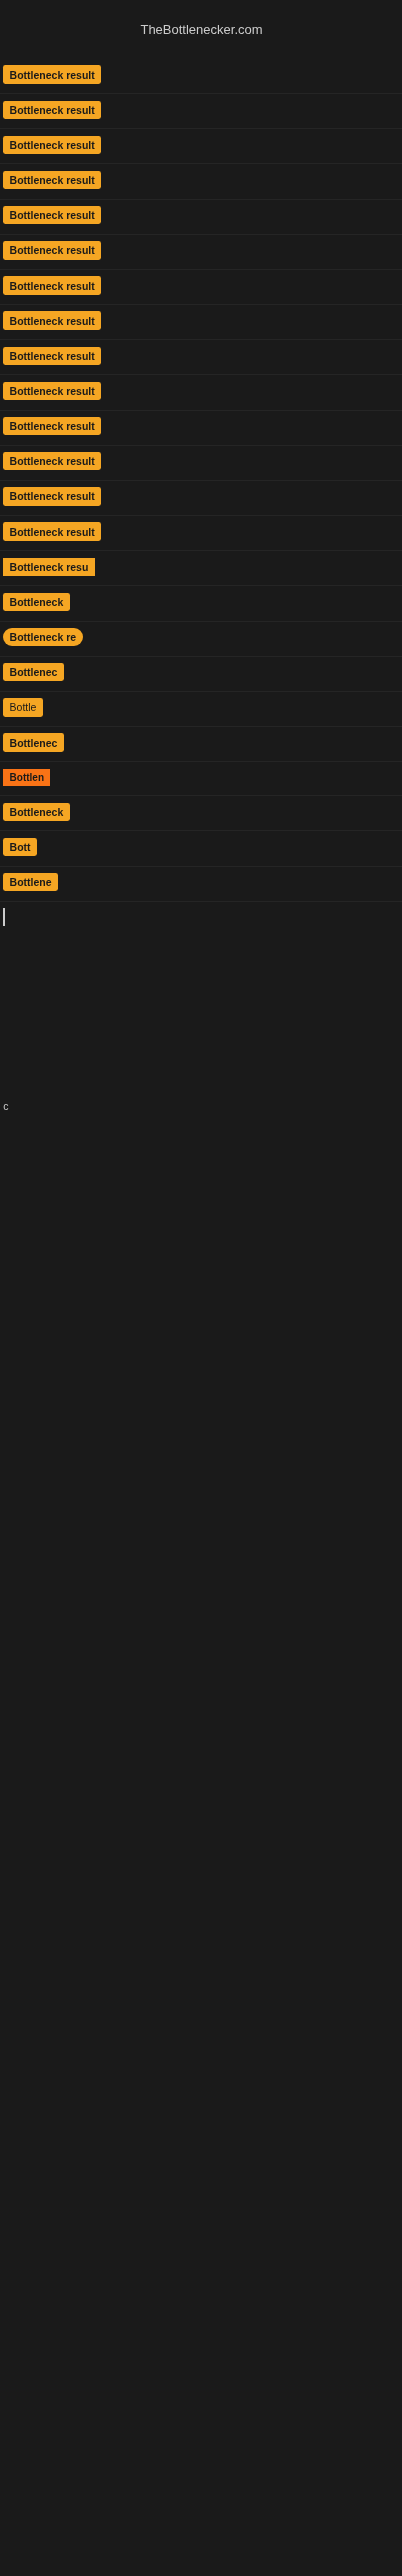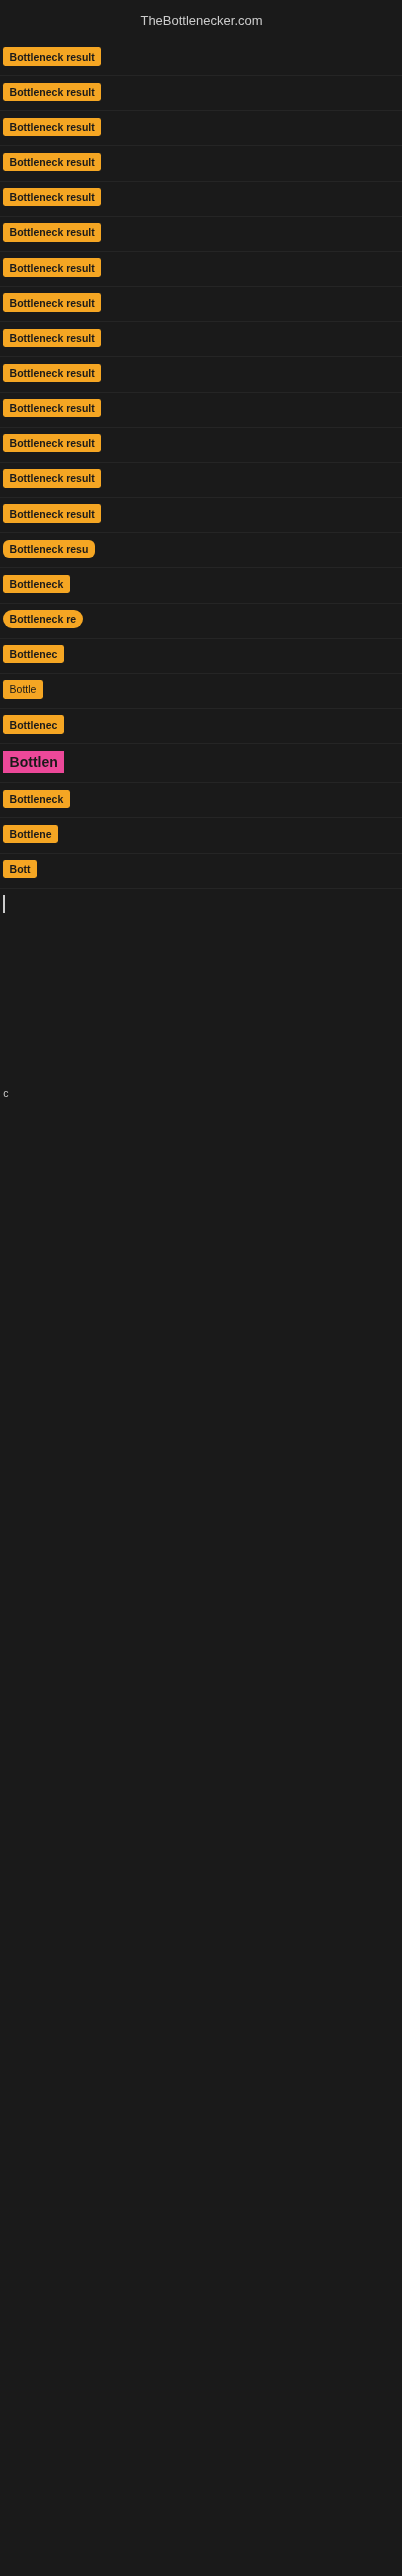--- a/index.html
+++ b/index.html
@@ -11,21 +11,21 @@
       width: 403px;
       min-height: 2576px;
       background-color: #1a1a1a;
       font-family: Arial, sans-serif;
       position: relative;
     }
     .site-title {
       text-align: center;
       color: #cccccc;
       font-size: 13px;
-      padding: 13px 0;
+      padding: 22px 0;
       background-color: #1a1a1a;
     }
   </style>
 </head>
 <body>
 
 <div style="width:403px; min-height:2576px; background:#1a1a1a; position:relative;">
 
   <div class="site-title">
     <span>TheBottlenecker.com</span>
@@ -39,30 +39,30 @@
       <div style="padding: 6.4px 3.2px; border-bottom: 0.8px solid rgb(37, 37, 37);"><div style="display: inline-block; background-color: rgb(245, 166, 35); color: rgb(26, 26, 26); font-size: 10.5px; font-weight: bold; padding: 3.2px 6.4px; border-radius: 2.4px; max-width: 138px; overflow: hidden; white-space: nowrap;">Bottleneck result</div></div>
       <div style="padding: 6.4px 3.2px; border-bottom: 0.8px solid rgb(37, 37, 37);"><div style="display: inline-block; background-color: rgb(245, 166, 35); color: rgb(26, 26, 26); font-size: 10.5px; font-weight: bold; padding: 3.2px 6.4px; border-radius: 2.4px; max-width: 138px; overflow: hidden; white-space: nowrap;">Bottleneck result</div></div>
       <div style="padding: 6.4px 3.2px; border-bottom: 0.8px solid rgb(37, 37, 37);"><div style="display: inline-block; background-color: rgb(245, 166, 35); color: rgb(26, 26, 26); font-size: 10.5px; font-weight: bold; padding: 3.2px 6.4px; border-radius: 2.4px; max-width: 138px; overflow: hidden; white-space: nowrap;">Bottleneck result</div></div>
       <div style="padding: 6.4px 3.2px; border-bottom: 0.8px solid rgb(37, 37, 37);"><div style="display: inline-block; background-color: rgb(245, 166, 35); color: rgb(26, 26, 26); font-size: 10.5px; font-weight: bold; padding: 3.2px 6.4px; border-radius: 2.4px; max-width: 138px; overflow: hidden; white-space: nowrap;">Bottleneck result</div></div>
       <div style="padding: 6.4px 3.2px; border-bottom: 0.8px solid rgb(37, 37, 37);"><div style="display: inline-block; background-color: rgb(245, 166, 35); color: rgb(26, 26, 26); font-size: 10.5px; font-weight: bold; padding: 3.2px 6.4px; border-radius: 2.4px; max-width: 138px; overflow: hidden; white-space: nowrap;">Bottleneck result</div></div>
       <div style="padding: 6.4px 3.2px; border-bottom: 0.8px solid rgb(37, 37, 37);"><div style="display: inline-block; background-color: rgb(245, 166, 35); color: rgb(26, 26, 26); font-size: 10.5px; font-weight: bold; padding: 3.2px 6.4px; border-radius: 2.4px; max-width: 138px; overflow: hidden; white-space: nowrap;">Bottleneck result</div></div>
       <div style="padding: 6.4px 3.2px; border-bottom: 0.8px solid rgb(37, 37, 37);"><div style="display: inline-block; background-color: rgb(245, 166, 35); color: rgb(26, 26, 26); font-size: 10.5px; font-weight: bold; padding: 3.2px 6.4px; border-radius: 2.4px; max-width: 138px; overflow: hidden; white-space: nowrap;">Bottleneck result</div></div>
       <div style="padding: 6.4px 3.2px; border-bottom: 0.8px solid rgb(37, 37, 37);"><div style="display: inline-block; background-color: rgb(245, 166, 35); color: rgb(26, 26, 26); font-size: 10.5px; font-weight: bold; padding: 3.2px 6.4px; border-radius: 2.4px; max-width: 138px; overflow: hidden; white-space: nowrap;">Bottleneck result</div></div>
       <div style="padding: 6.4px 3.2px; border-bottom: 0.8px solid rgb(37, 37, 37);"><div style="display: inline-block; background-color: rgb(245, 166, 35); color: rgb(26, 26, 26); font-size: 10.5px; font-weight: bold; padding: 3.2px 6.4px; border-radius: 2.4px; max-width: 138px; overflow: hidden; white-space: nowrap;">Bottleneck result</div></div>
       <div style="padding: 6.4px 3.2px; border-bottom: 0.8px solid rgb(37, 37, 37);"><div style="display: inline-block; background-color: rgb(245, 166, 35); color: rgb(26, 26, 26); font-size: 10.5px; font-weight: bold; padding: 3.2px 6.4px; border-radius: 2.4px; max-width: 138px; overflow: hidden; white-space: nowrap;">Bottleneck result</div></div>
-      <div style="padding: 6.4px 3.2px; border-bottom: 0.8px solid rgb(37, 37, 37);"><div style="display: inline-block; background-color: rgb(245, 166, 35); color: rgb(26, 26, 26); font-size: 10.5px; font-weight: bold; padding: 3.2px 6.4px; border-radius: 6px; max-width: 118px; overflow: hidden; white-space: nowrap;">Bottleneck resu</div></div>
+      <div style="padding: 6.4px 3.2px; border-bottom: 0.8px solid rgb(37, 37, 37);"><div style="display: inline-block; background-color: rgb(245, 166, 35); color: rgb(26, 26, 26); font-size: 10.5px; font-weight: bold; padding: 3.2px 6.4px; border-radius: 0; max-width: 118px; overflow: hidden; white-space: nowrap;">Bottleneck resu</div></div>
       <div style="padding: 6.4px 3.2px; border-bottom: 0.8px solid rgb(37, 37, 37);"><div style="display: inline-block; background-color: rgb(245, 166, 35); color: rgb(26, 26, 26); font-size: 10.5px; font-weight: bold; padding: 3.2px 6.4px; border-radius: 2.4px; max-width: 85px; overflow: hidden; white-space: nowrap;">Bottleneck</div></div>
       <div style="padding: 6.4px 3.2px; border-bottom: 0.8px solid rgb(37, 37, 37);"><div style="display: inline-block; background-color: rgb(245, 166, 35); color: rgb(26, 26, 26); font-size: 10.5px; font-weight: bold; padding: 3.2px 6.4px; border-radius: 9px; max-width: 100px; overflow: hidden; white-space: nowrap;">Bottleneck re</div></div>
       <div style="padding: 6.4px 3.2px; border-bottom: 0.8px solid rgb(37, 37, 37);"><div style="display: inline-block; background-color: rgb(245, 166, 35); color: rgb(26, 26, 26); font-size: 10.5px; font-weight: bold; padding: 3.2px 6.4px; border-radius: 2.4px; max-width: 76px; overflow: hidden; white-space: nowrap;">Bottlenec</div></div>
       <div style="padding: 6.4px 3.2px; border-bottom: 0.8px solid rgb(37, 37, 37);"><div style="display: inline-block; background-color: rgb(245, 166, 35); color: rgb(26, 26, 26); font-size: 10.5px; font-weight: normal; padding: 3.2px 6.4px; border-radius: 2.4px; max-width: 57px; overflow: hidden; white-space: nowrap;">Bottle</div></div>
       <div style="padding: 6.4px 3.2px; border-bottom: 0.8px solid rgb(37, 37, 37);"><div style="display: inline-block; background-color: rgb(245, 166, 35); color: rgb(26, 26, 26); font-size: 10.5px; font-weight: bold; padding: 3.2px 6.4px; border-radius: 2.4px; max-width: 76px; overflow: hidden; white-space: nowrap;">Bottlenec</div></div>
-      <div style="padding: 6.4px 3.2px; border-bottom: 0.8px solid rgb(37, 37, 37);"><div style="display: inline-block; background-color: #ec4899; color: rgb(26, 26, 26); font-size: 14px; font-weight: bold; padding: 3.2px 6.4px; border-radius: 0; max-width: 63px; overflow: hidden; white-space: nowrap;">Bottlen</div></div>
+      <div style="padding: 6.4px 3.2px; border-bottom: 0.8px solid rgb(37, 37, 37);"><div style="display: inline-block; background-color: #f97316; color: rgb(26, 26, 26); font-size: 10px; font-weight: bold; padding: 3.2px 6.4px; border-radius: 0; max-width: 63px; overflow: hidden; white-space: nowrap;">Bottlen</div></div>
       <div style="padding: 6.4px 3.2px; border-bottom: 0.8px solid rgb(37, 37, 37);"><div style="display: inline-block; background-color: rgb(245, 166, 35); color: rgb(26, 26, 26); font-size: 10.5px; font-weight: bold; padding: 3.2px 6.4px; border-radius: 2.4px; max-width: 84px; overflow: hidden; white-space: nowrap;">Bottleneck</div></div>
+      <div style="padding: 6.4px 3.2px; border-bottom: 0.8px solid rgb(37, 37, 37);"><div style="display: inline-block; background-color: rgb(245, 166, 35); color: rgb(26, 26, 26); font-size: 10.5px; font-weight: bold; padding: 3.2px 6.4px; border-radius: 2.4px; max-width: 47px; overflow: hidden; white-space: nowrap;">Bott</div></div>
       <div style="padding: 6.4px 3.2px; border-bottom: 0.8px solid rgb(37, 37, 37);"><div style="display: inline-block; background-color: rgb(245, 166, 35); color: rgb(26, 26, 26); font-size: 10.5px; font-weight: bold; padding: 3.2px 6.4px; border-radius: 2.4px; max-width: 69px; overflow: hidden; white-space: nowrap;">Bottlene</div></div>
-      <div style="padding: 6.4px 3.2px; border-bottom: 0.8px solid rgb(37, 37, 37);"><div style="display: inline-block; background-color: rgb(245, 166, 35); color: rgb(26, 26, 26); font-size: 10.5px; font-weight: bold; padding: 3.2px 6.4px; border-radius: 2.4px; max-width: 47px; overflow: hidden; white-space: nowrap;">Bott</div></div>
     </div>
 
   <div style="width:1.6px; height:17.7px; background:#cccccc; margin:6.4px 3.2px;"></div>
 
   <div style="height:161px;"></div>
 
   <div style="padding:4.8px 3.2px;">
     <span style="color:#cccccc; font-size:10.5px;">c</span>
   </div>
 

